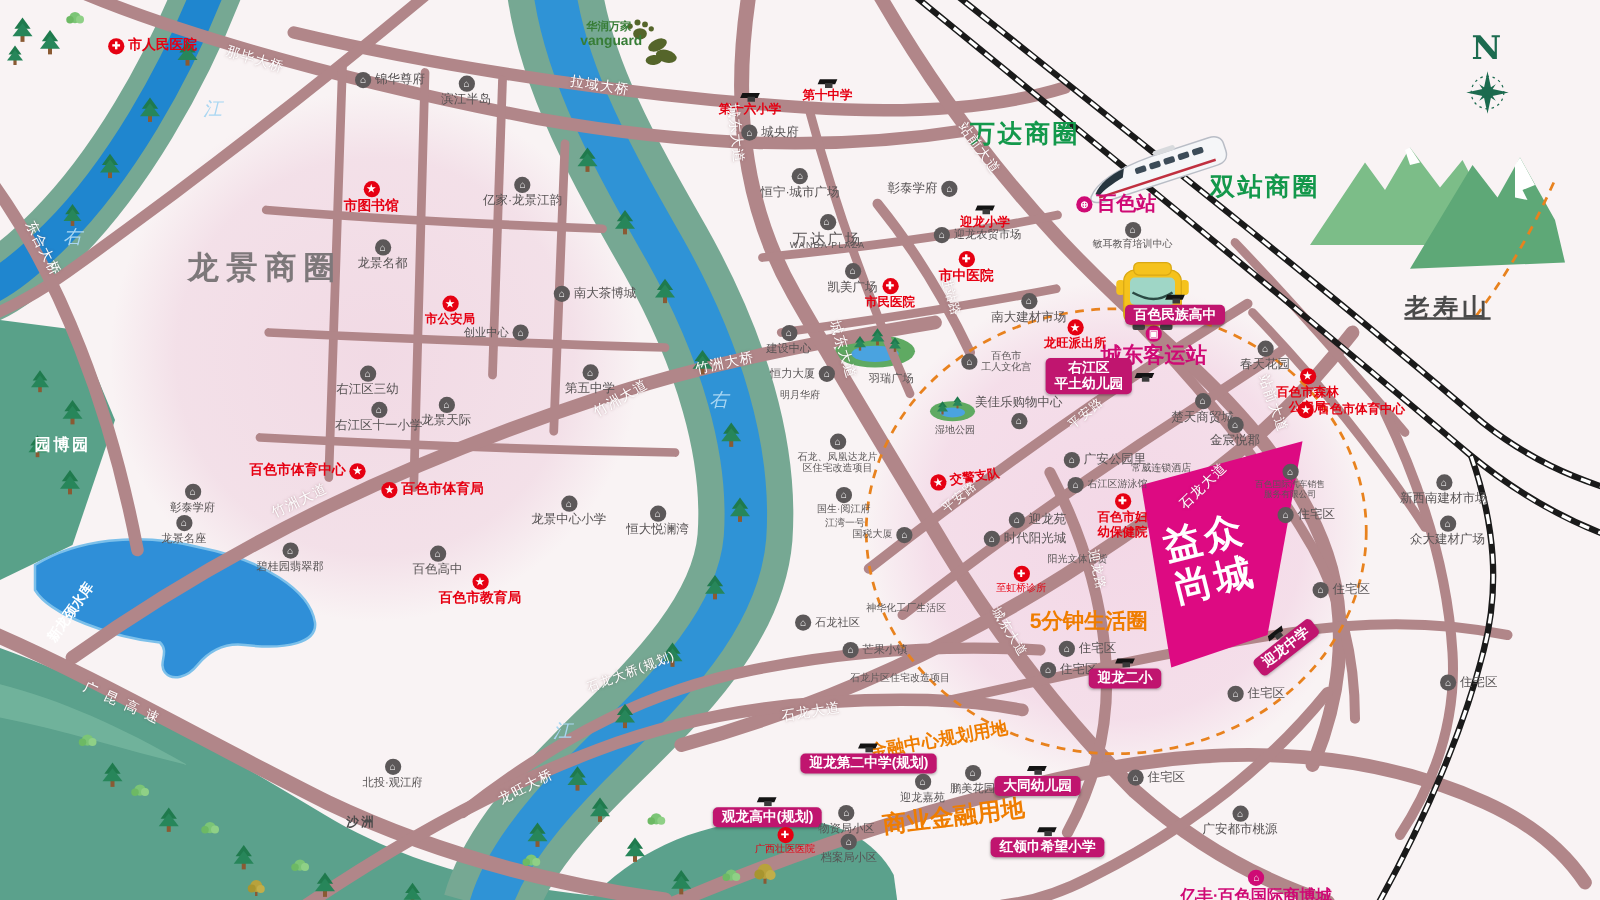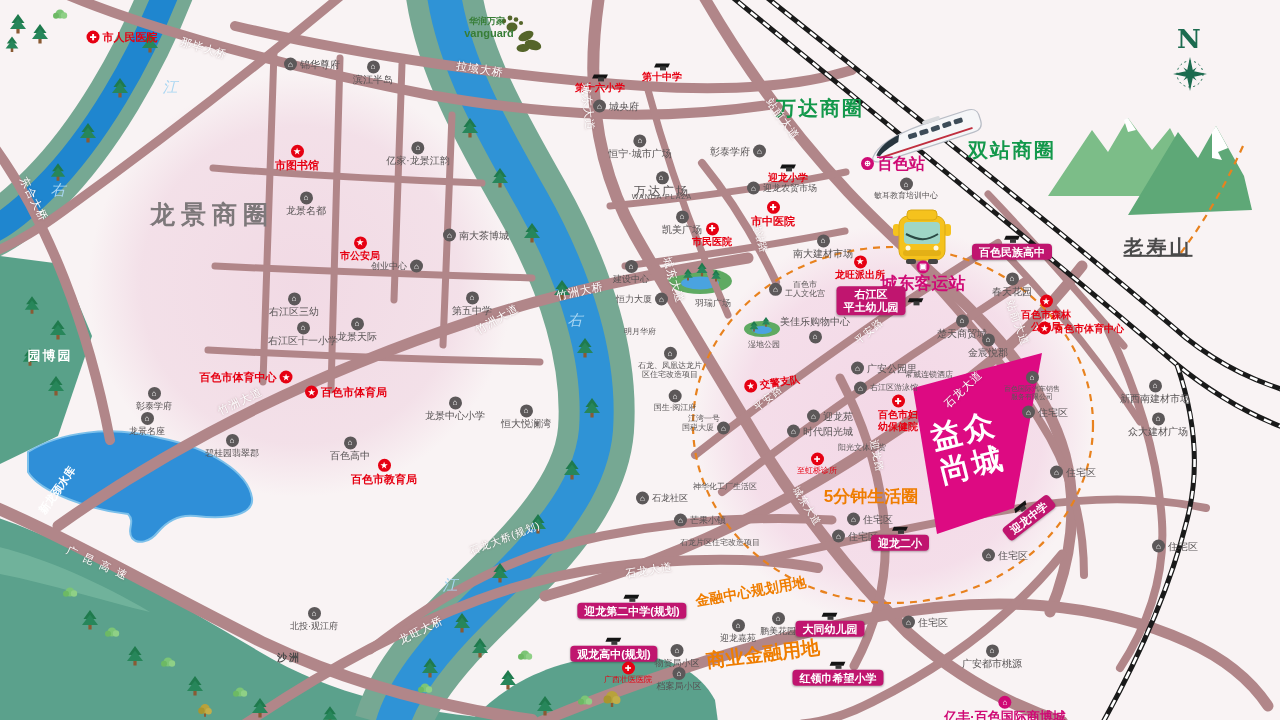--- a/index.html
+++ b/index.html
@@ -373,21 +373,21 @@
         <span class="txt">站前大道</span>
       </div>
       <div class="lbl k-gray col" style="left: 823px; top: 247px; transform: translate(-50%, -50%); font-size: 10px;">
         <span class="ico ico-gray">⌂</span>
         <span class="txt">南大建材市场</span>
       </div>
       <div class="lbl k-mag col" style="left: 923px; top: 277px; transform: translate(-50%, -50%); font-size: 17px;">
         <span class="ico ico-mag">▣</span>
         <span class="txt">城东客运站</span>
       </div>
-      <div class="lbl k-pill col" style="left: 1012px; top: 247px; transform: translate(-50%, -50%); justify-content: flex-end;">
+      <div class="lbl k-pill col" style="left: 940px; top: 247px; transform: translate(-50%, -50%); justify-content: flex-end;">
         <span class="cap"></span>
         <span class="txt">百色民族高中</span>
       </div>
       <div class="lbl k-red col" style="left: 860px; top: 268px; transform: translate(-50%, -50%); font-size: 10px;">
         <span class="ico ico-red">★</span>
         <span class="txt">龙旺派出所</span>
       </div>
       <div class="lbl k-gray col" style="left: 1012px; top: 285px; transform: translate(-50%, -50%); font-size: 10px;">
         <span class="ico ico-gray">⌂</span>
         <span class="txt">春天花园</span>
@@ -455,21 +455,21 @@
         <span class="txt">第五中学</span>
       </div>
       <div class="lbl k-gray col" style="left: 631px; top: 272px; transform: translate(-50%, -50%); font-size: 9px;">
         <span class="ico ico-gray">⌂</span>
         <span class="txt">建设中心</span>
       </div>
       <div class="lbl k-gray rowrev" style="left: 642px; top: 299px; transform: translate(-50%, -50%); font-size: 9px;">
         <span class="ico ico-gray">⌂</span>
         <span class="txt">恒力大厦</span>
       </div>
-      <div class="lbl k-tiny" style="left: 640px; top: 332px; transform: translate(-50%, -50%); font-size: 8px; justify-content: flex-end;">
+      <div class="lbl k-tiny" style="left: 640px; top: 317px; transform: translate(-50%, -50%); font-size: 8px; justify-content: flex-end;">
         <span class="txt">明月华府</span>
       </div>
       <div class="lbl k-road" style="left: 580px; top: 291px; transform: translate(-50%, -50%) rotate(-12deg);">
         <span class="txt">竹洲大桥</span>
       </div>
       <div class="lbl k-road" style="left: 497px; top: 319px; transform: translate(-50%, -50%) rotate(-30deg);">
         <span class="txt">竹洲大道</span>
       </div>
       <div class="lbl k-road" style="left: 240px; top: 401px; transform: translate(-50%, -50%) rotate(-26deg);">
         <span class="txt">竹洲大道</span>
@@ -482,21 +482,21 @@
         <span class="txt">百色市体育中心</span>
       </div>
       <div class="lbl k-red" style="left: 346px; top: 392px; transform: translate(-50%, -50%);">
         <span class="ico ico-red">★</span>
         <span class="txt">百色市体育局</span>
       </div>
       <div class="lbl k-tiny col" style="left: 675px; top: 401px; transform: translate(-50%, -50%); font-size: 8px;">
         <span class="ico ico-gray">⌂</span>
         <span class="txt">国生·阅江府</span>
       </div>
-      <div class="lbl k-tiny" style="left: 704px; top: 419px; transform: translate(-50%, -50%); font-size: 8px;">
+      <div class="lbl k-tiny" style="left: 676px; top: 419px; transform: translate(-50%, -50%); font-size: 8px;">
         <span class="txt">江湾一号</span>
       </div>
       <div class="lbl k-tiny rowrev" style="left: 706px; top: 428px; transform: translate(-50%, -50%); font-size: 8px;">
         <span class="ico ico-gray">⌂</span>
         <span class="txt">国税大厦</span>
       </div>
       <div class="lbl k-tiny col" style="left: 670px; top: 363px; transform: translate(-50%, -50%); font-size: 8px;">
         <span class="ico ico-gray">⌂</span>
         <span class="txt">
           <div>石龙、凤凰达龙片</div>
@@ -622,21 +622,21 @@
       </div>
       <div class="lbl k-road" style="left: 421px; top: 630px; transform: translate(-50%, -50%) rotate(-27deg);">
         <span class="txt">龙旺大桥</span>
       </div>
       <div class="lbl k-road" style="left: 505px; top: 538px; transform: translate(-50%, -50%) rotate(-21deg); font-size: 10px;">
         <span class="txt">石龙大桥(规划)</span>
       </div>
       <div class="lbl k-areaorange" style="left: 751px; top: 592px; transform: translate(-50%, -50%) rotate(-10deg); font-size: 14px;">
         <span class="txt">金融中心规划用地</span>
       </div>
-      <div class="lbl k-pill col" style="left: 632px; top: 606px; transform: translate(-50%, -50%);">
+      <div class="lbl k-pill col" style="left: 695px; top: 606px; transform: translate(-50%, -50%);">
         <span class="cap"></span>
         <span class="txt">迎龙第二中学(规划)</span>
       </div>
       <div class="lbl k-pill col" style="left: 614px; top: 649px; transform: translate(-50%, -50%);">
         <span class="cap"></span>
         <span class="txt">观龙高中(规划)</span>
       </div>
       <div class="lbl k-areaorange" style="left: 763px; top: 654px; transform: translate(-50%, -50%) rotate(-7deg); font-size: 19px;">
         <span class="txt">商业金融用地</span>
       </div>

